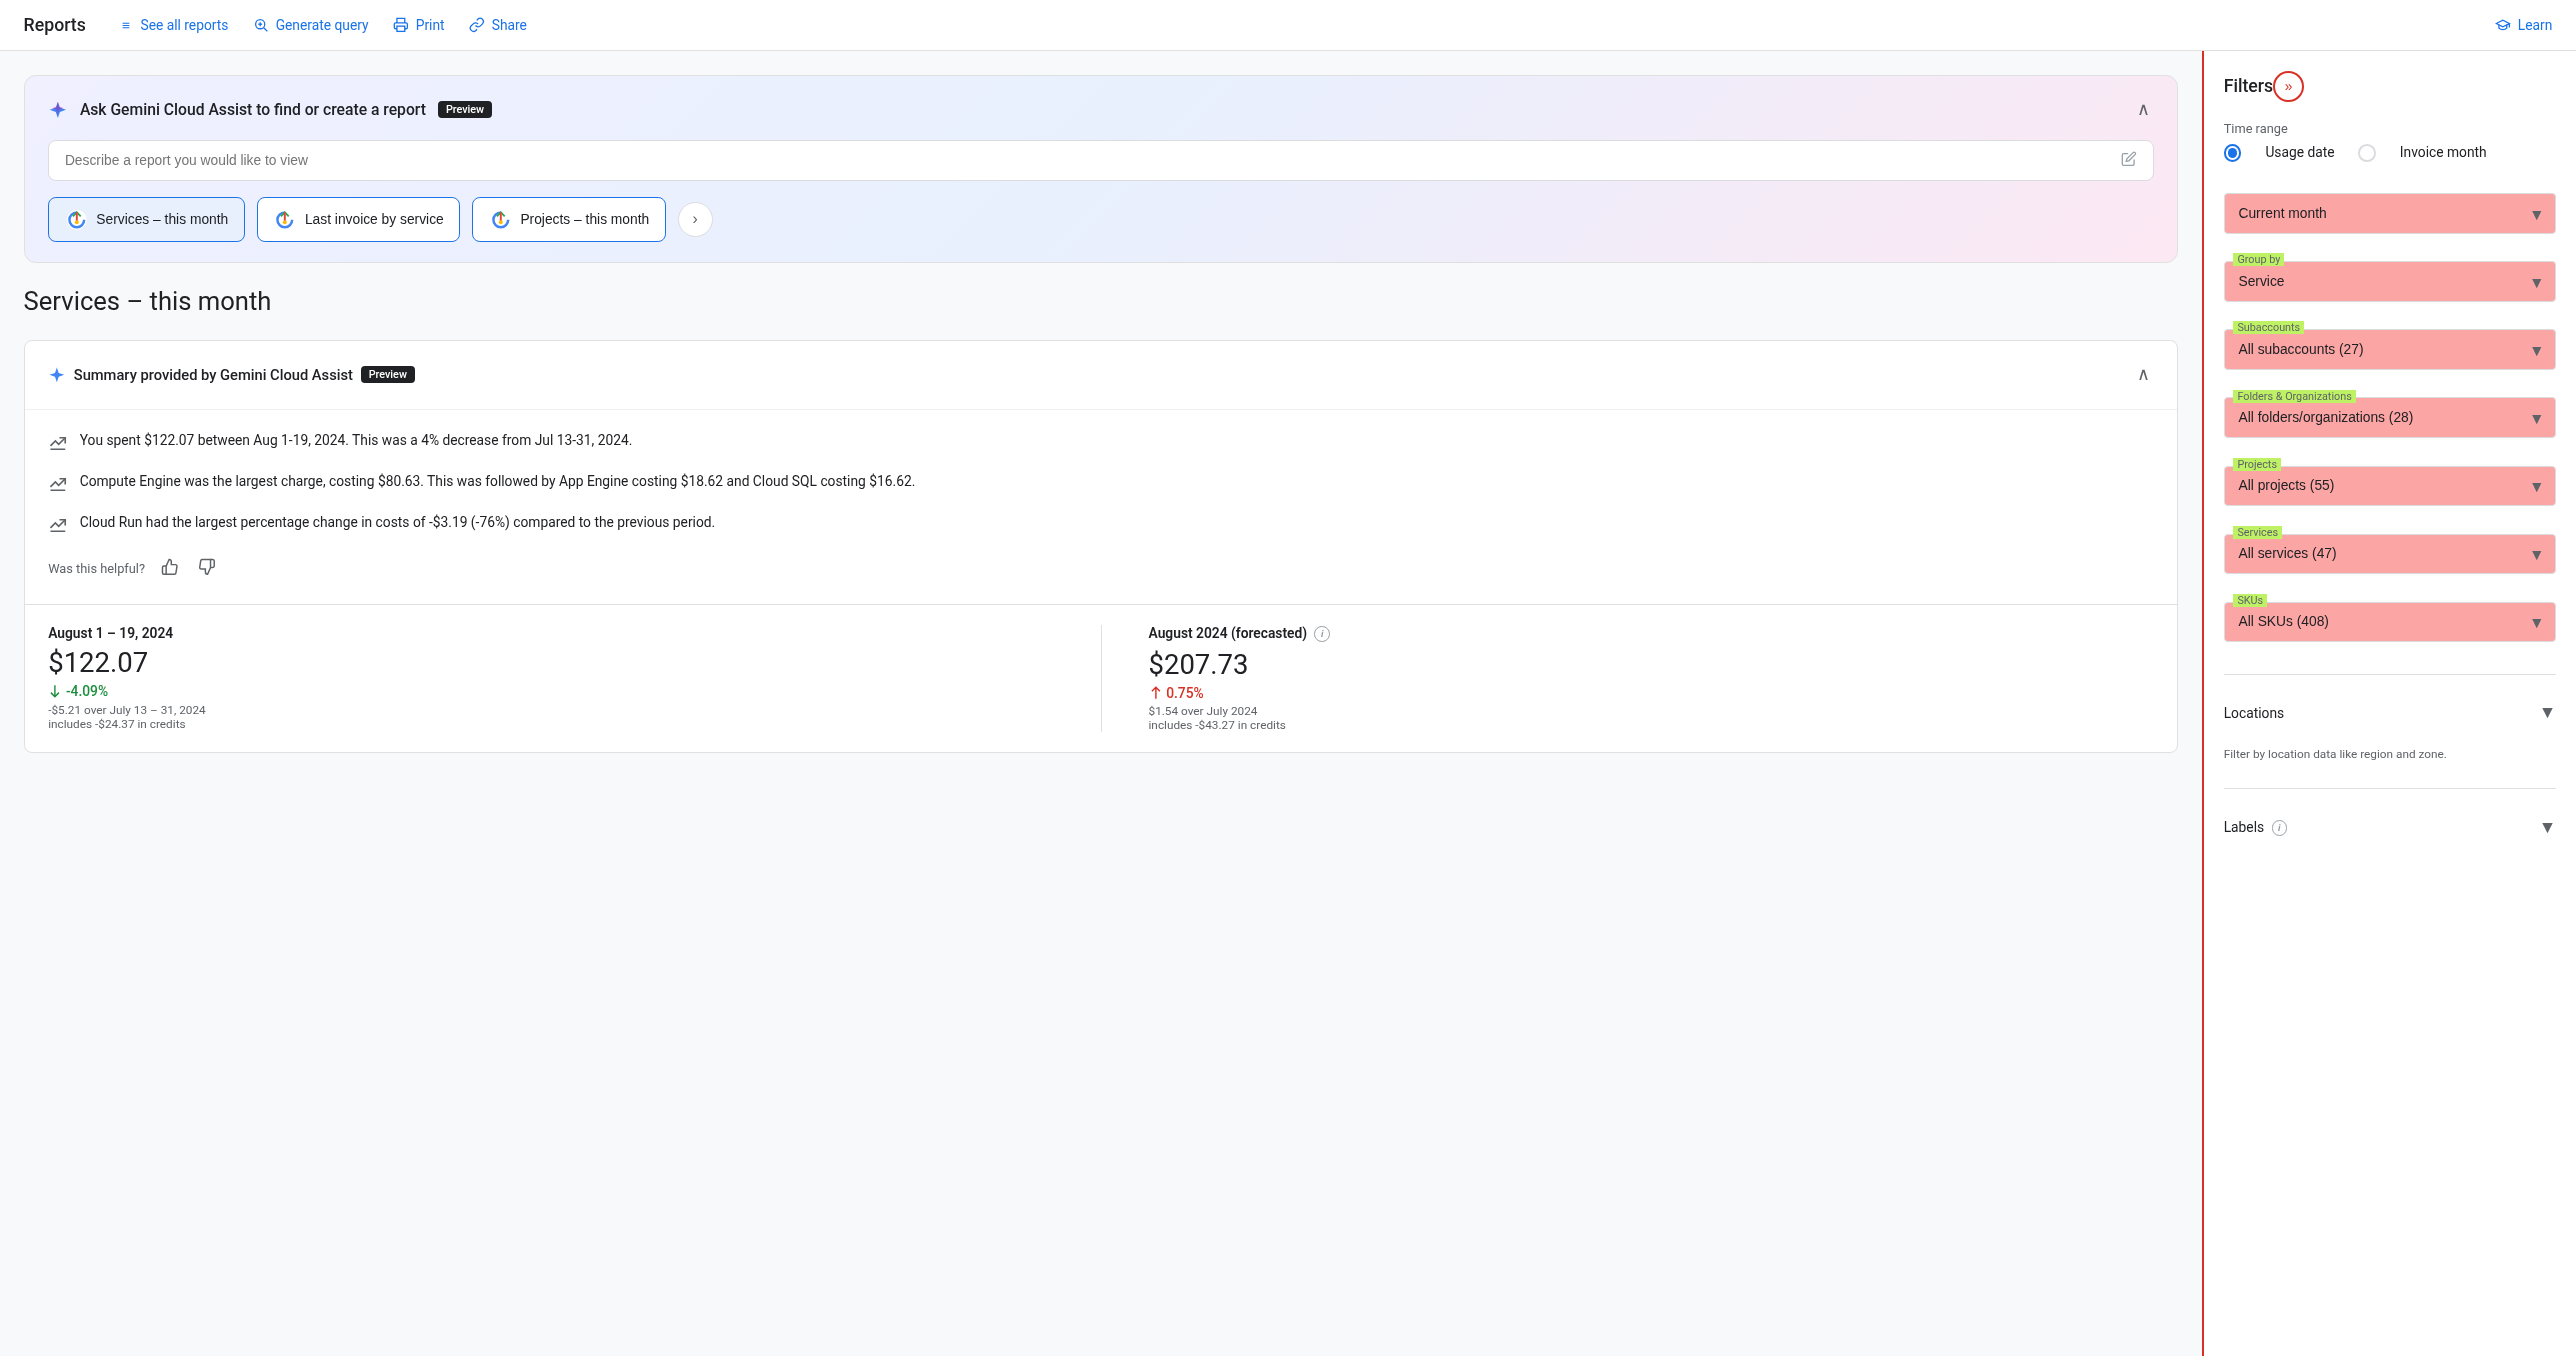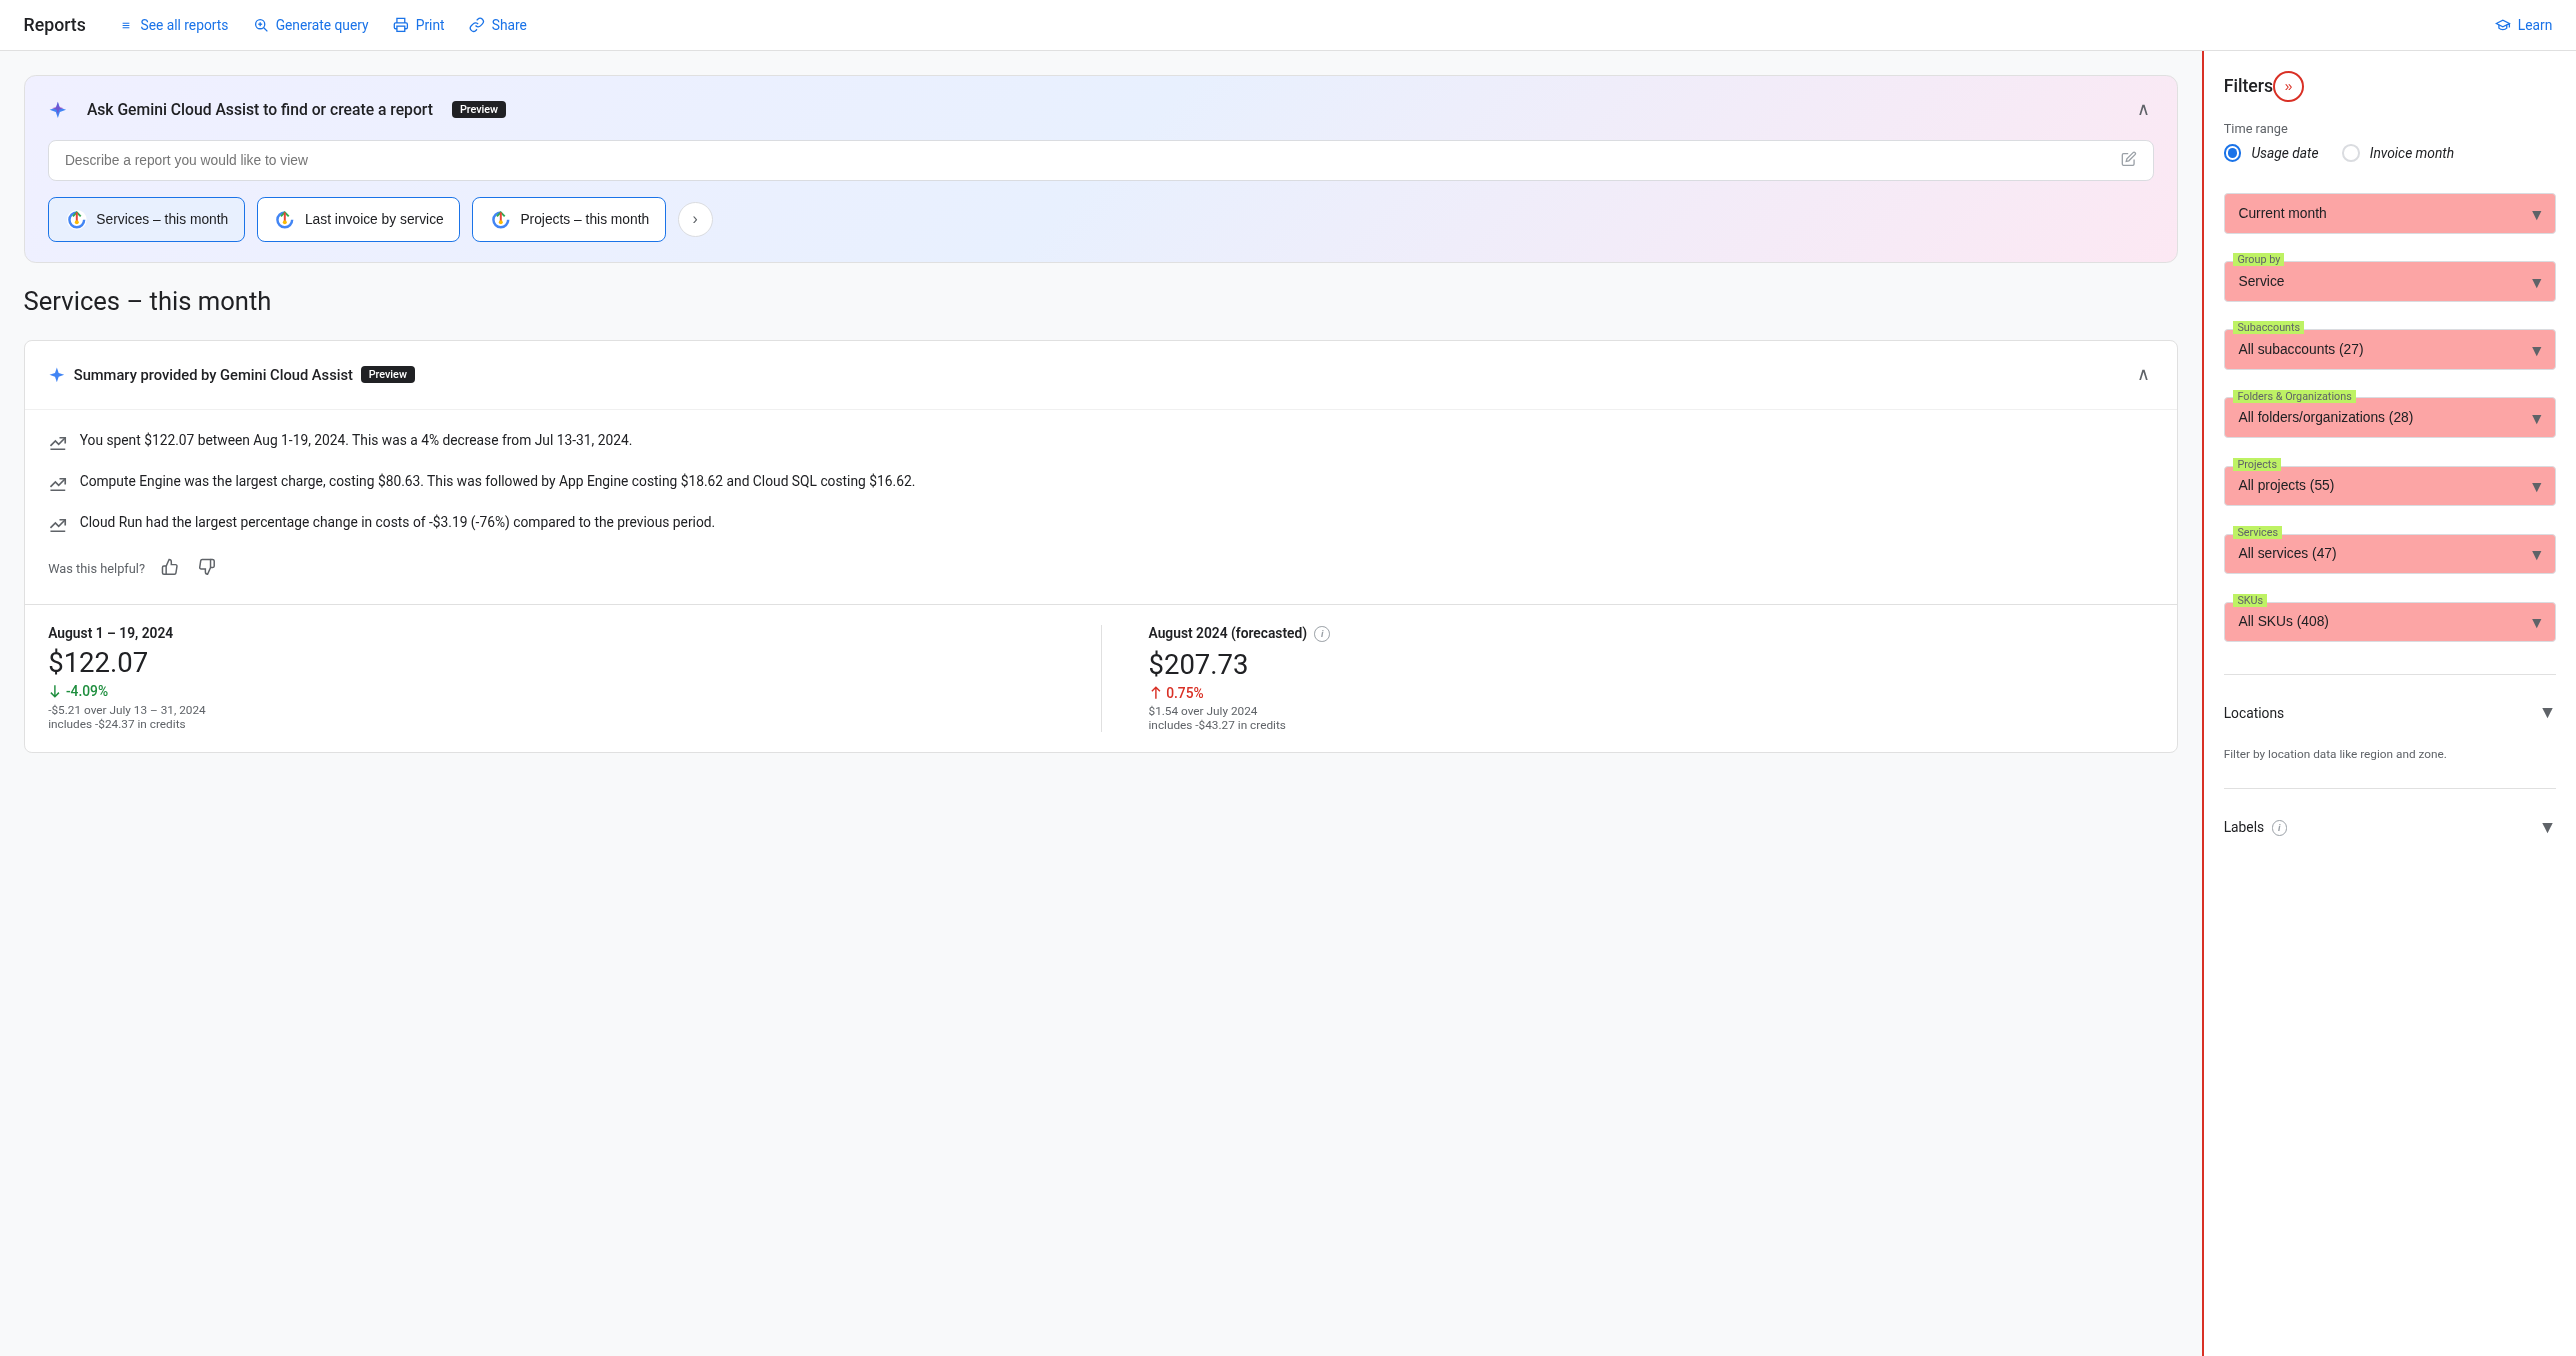--- a/index.html
+++ b/index.html
@@ -82,21 +82,21 @@
     }
     .gemini-card-header {
       display: flex;
       align-items: center;
       justify-content: space-between;
       margin-bottom: 15.7px;
     }
     .gemini-title {
       display: flex;
       align-items: center;
-      gap: 19px;
+      gap: 12px;
       font-size: 15.7px;
       font-weight: 500;
     }
     .preview-badge {
       background: #202124;
       color: #fff;
       font-size: 10.8px;
       padding: 2px 7.9px;
       border-radius: 3.9px;
       font-weight: 500;
@@ -325,25 +325,23 @@
       color: #5f6368;
       margin-bottom: 7.9px;
     }
     .radio-group {
       display: flex;
       gap: 23.6px;
       margin-bottom: 15.7px;
     }
     .radio-item {
       display: flex;
-      align-items: center;
-      gap: 10px;
-      font-size: 13.8px;
-      cursor: pointer;
-      font-style: italic;
+      gap: 24px;
+      font-size: 13.8px;
+      cursor: pointer;
     }
     .radio-circle {
       width: 17.7px;
       height: 17.7px;
       border-radius: 50%;
       border: 2px solid #dadce0;
       display: flex;
       align-items: center;
       justify-content: center;
       flex-shrink: 0;

